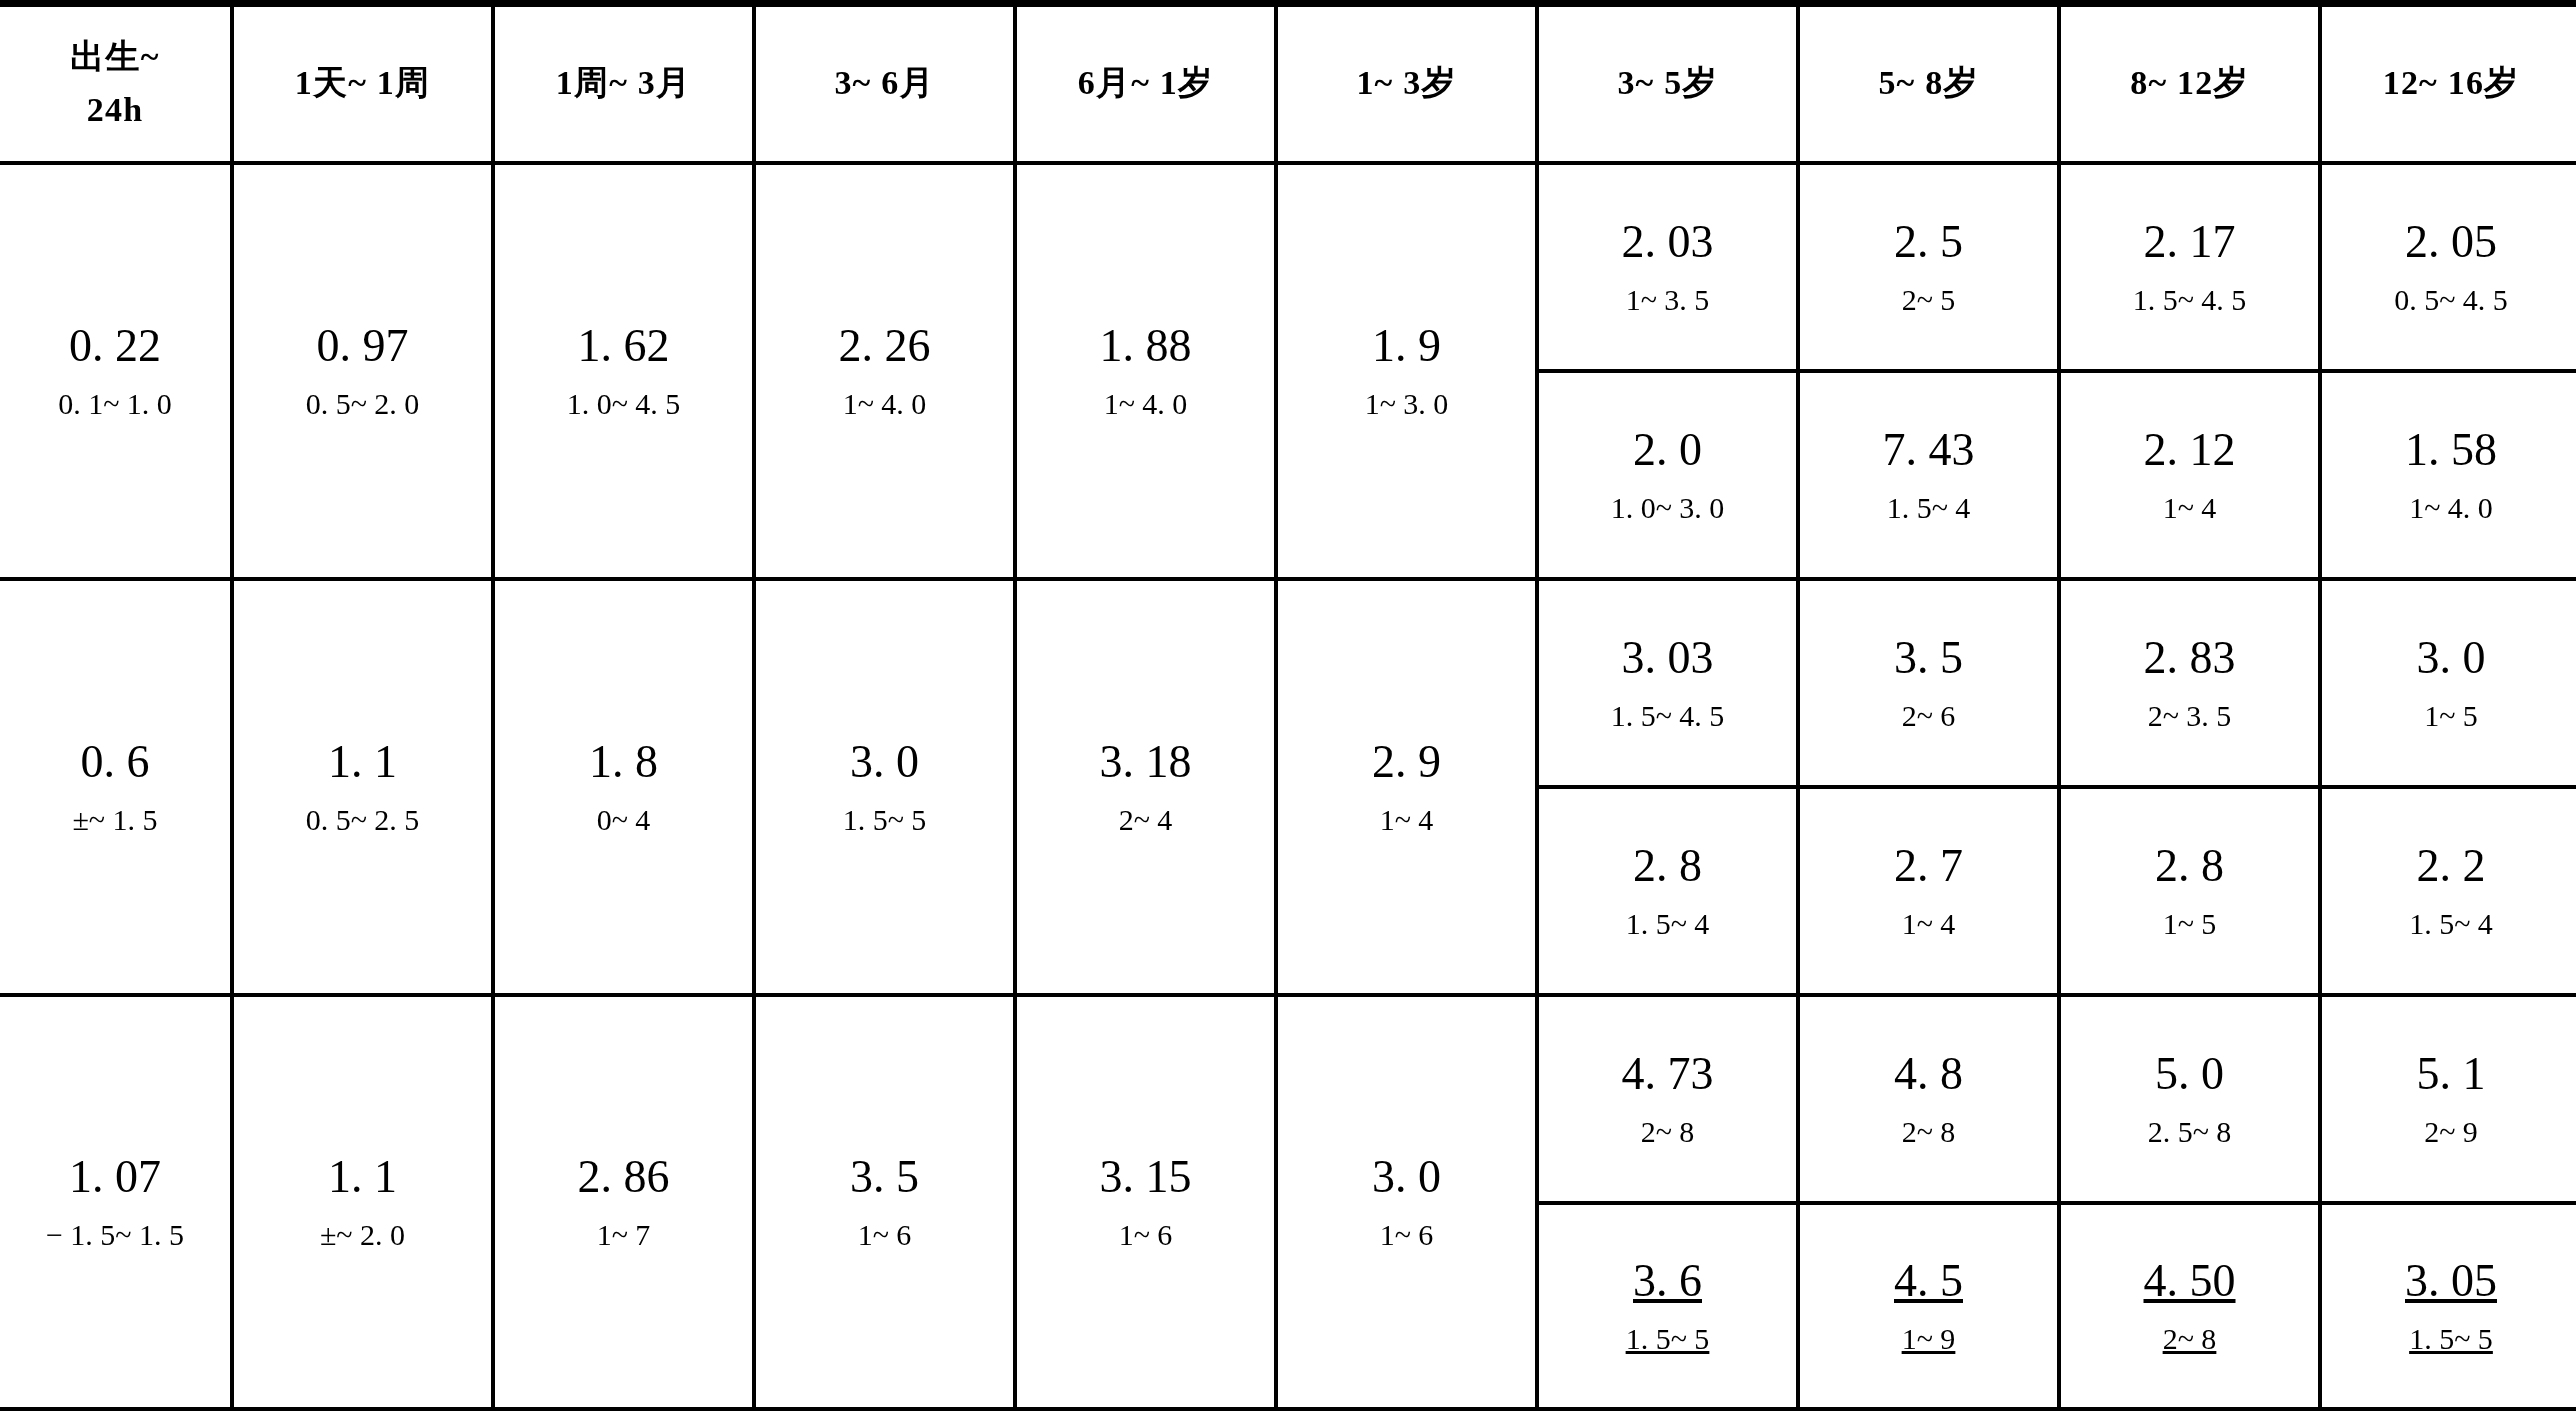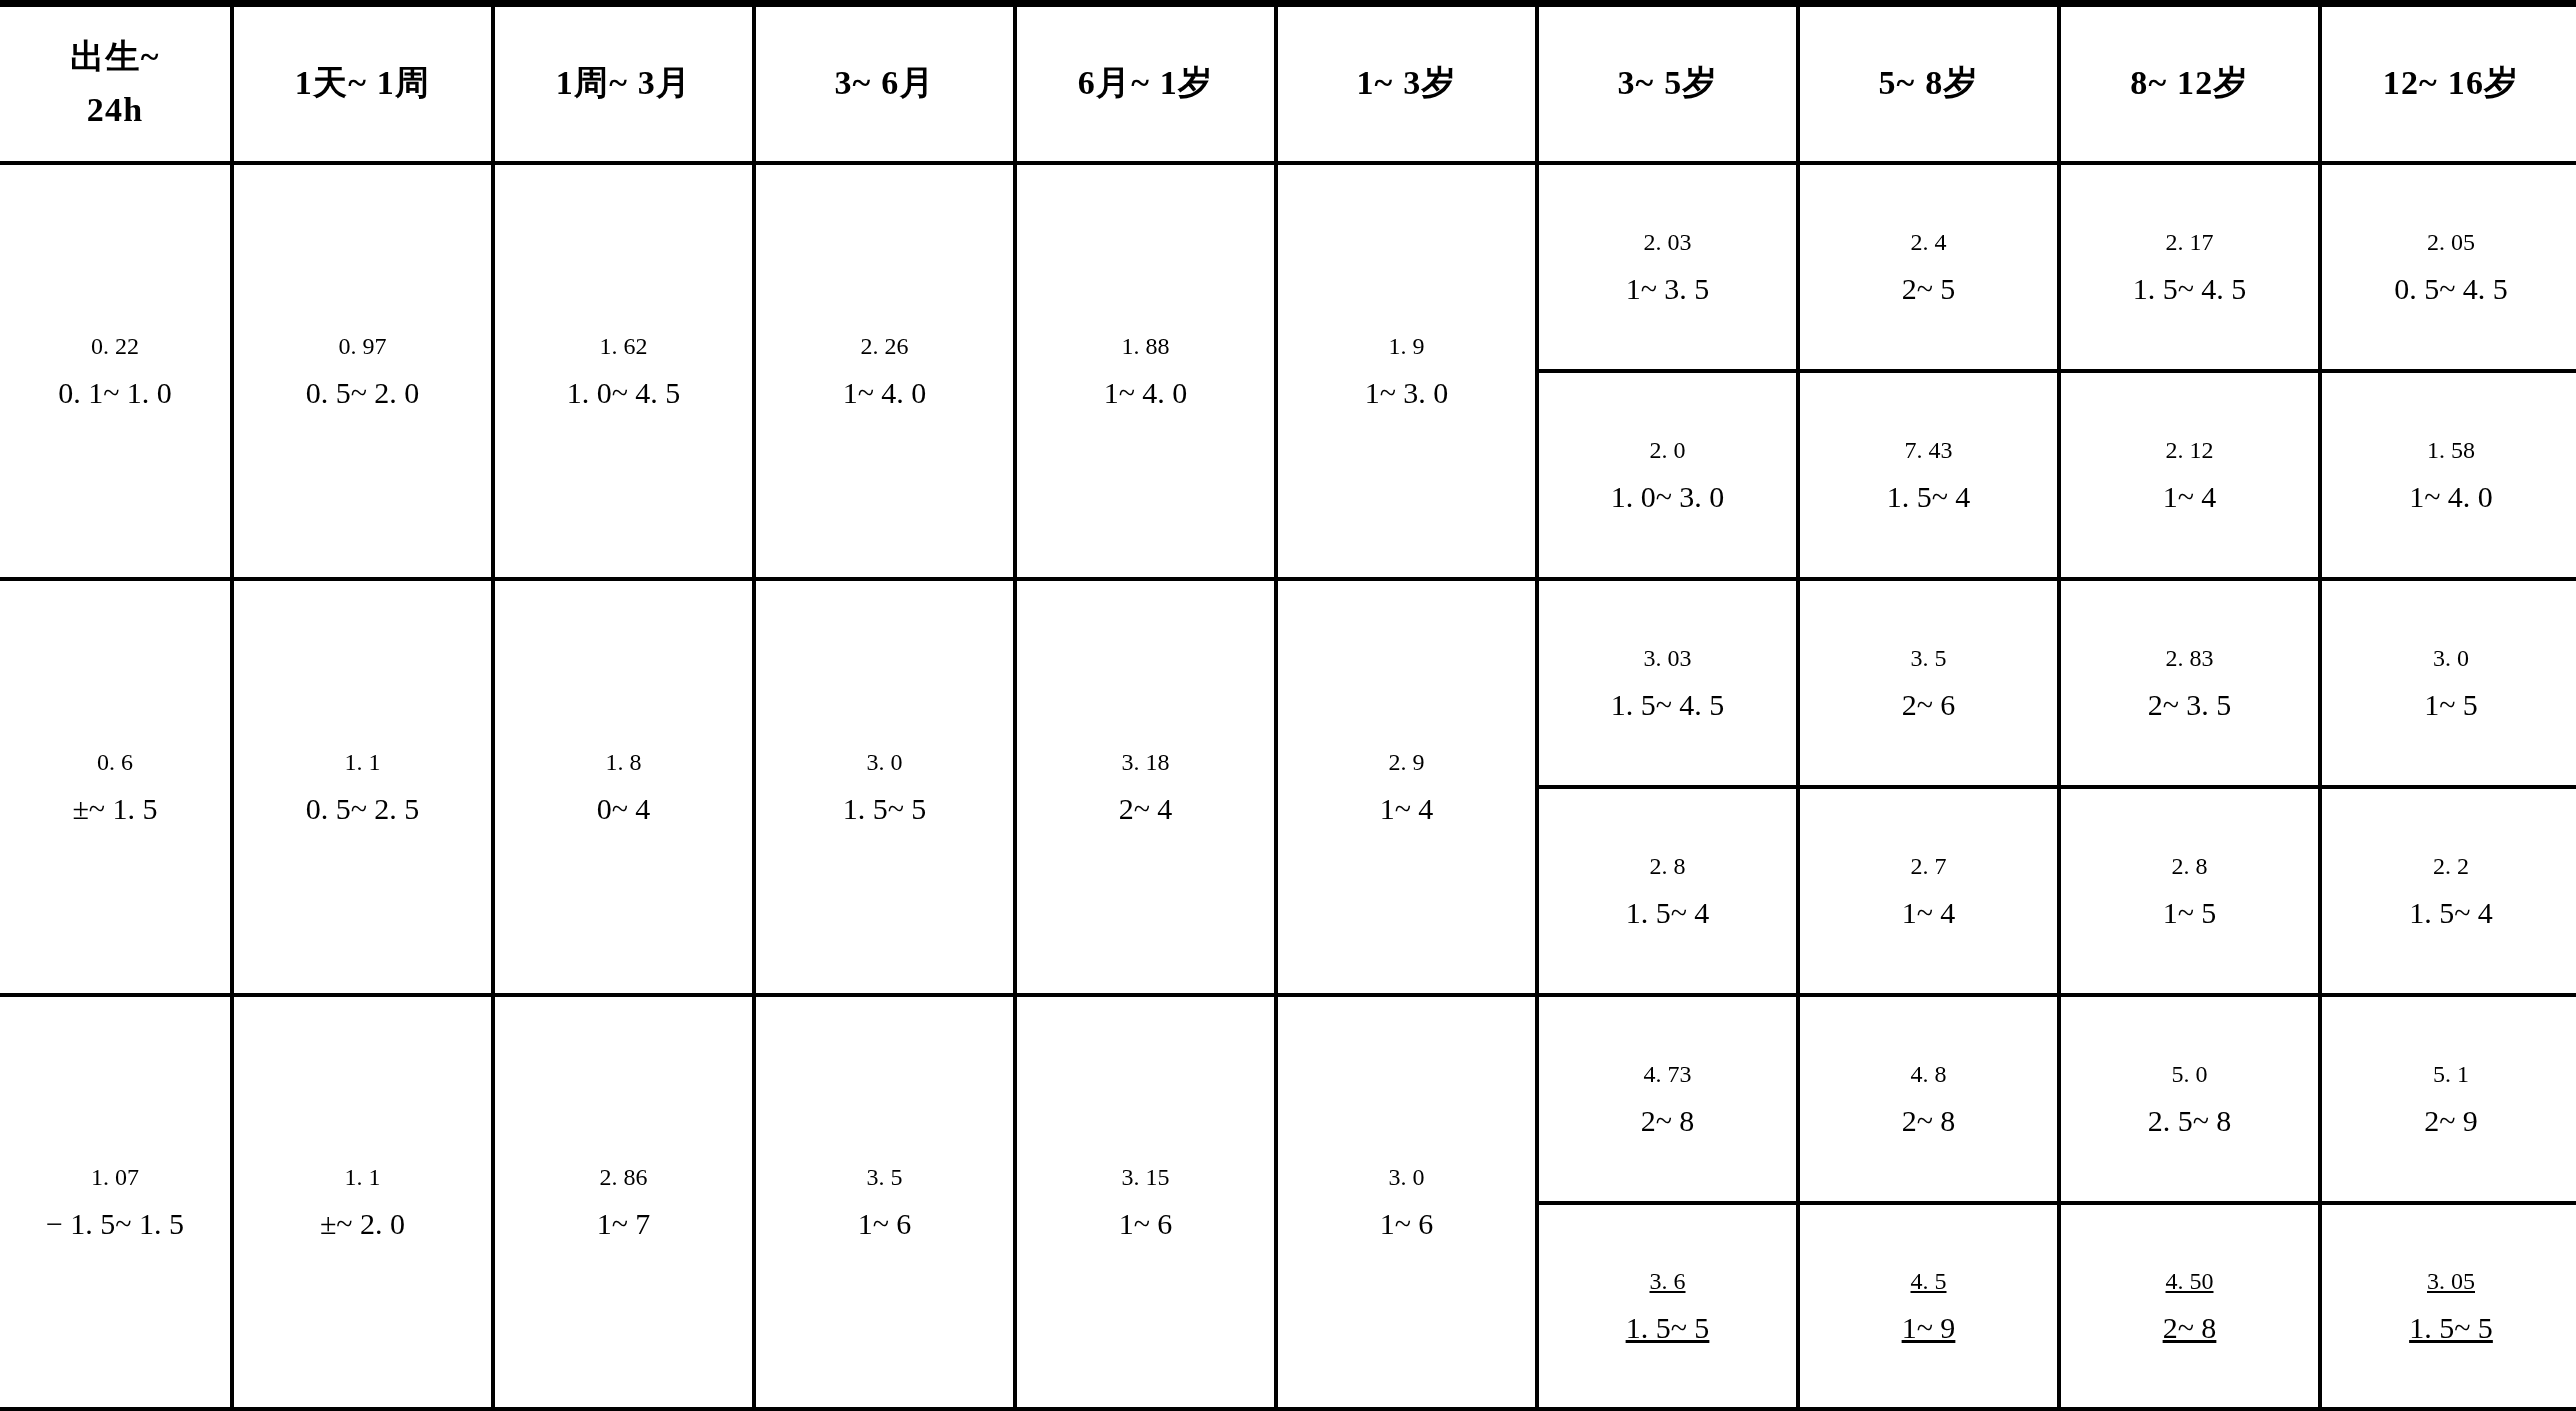--- a/index.html
+++ b/index.html
@@ -37,21 +37,21 @@
   tr.sub { height: 208px; }
   .hl {
     display: block;
     font-size: 34px;
     line-height: 1.55;
     letter-spacing: 1.2px;
     white-space: nowrap;
   }
   .mean {
     display: block;
-    font-size: 24px;
+    font-size: 46px;
     line-height: 1;
     margin-bottom: 20px;
     white-space: nowrap;
   }
   .range {
     display: block;
     font-size: 30px;
     line-height: 1;
     white-space: nowrap;
   }
@@ -132,21 +132,21 @@
       </td>
       <td rowspan="2">
         <span class="mean">1. 9</span>
         <span class="range">1~ 3. 0</span>
       </td>
       <td>
         <span class="mean">2. 03</span>
         <span class="range">1~ 3. 5</span>
       </td>
       <td>
-        <span class="mean">2. 4</span>
+        <span class="mean">2. 5</span>
         <span class="range">2~ 5</span>
       </td>
       <td>
         <span class="mean">2. 17</span>
         <span class="range">1. 5~ 4. 5</span>
       </td>
       <td>
         <span class="mean">2. 05</span>
         <span class="range">0. 5~ 4. 5</span>
       </td>

